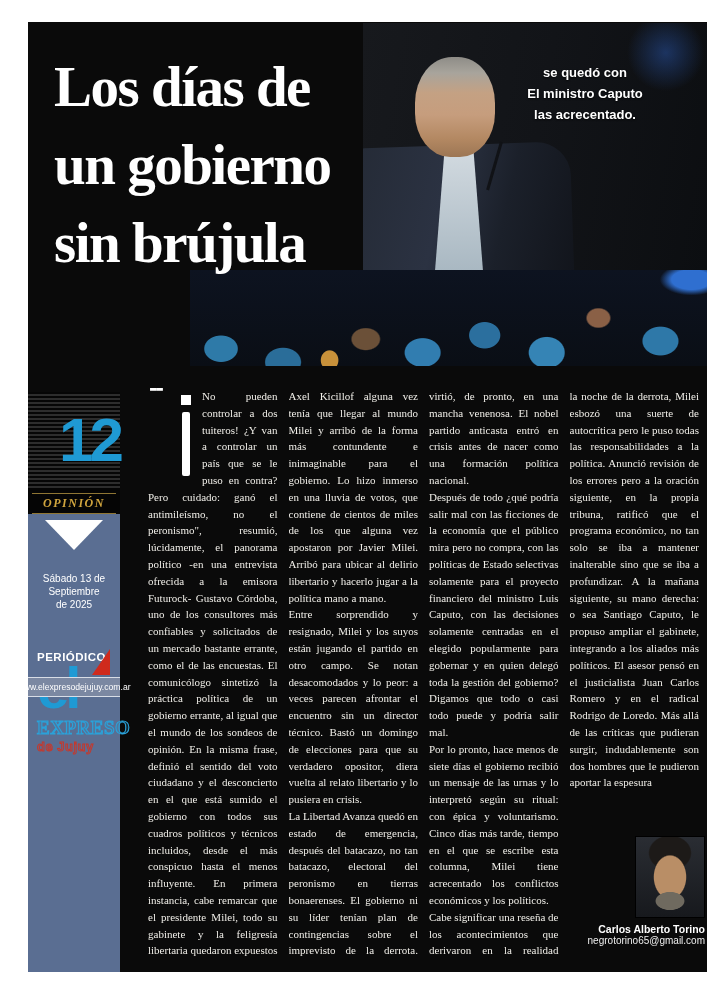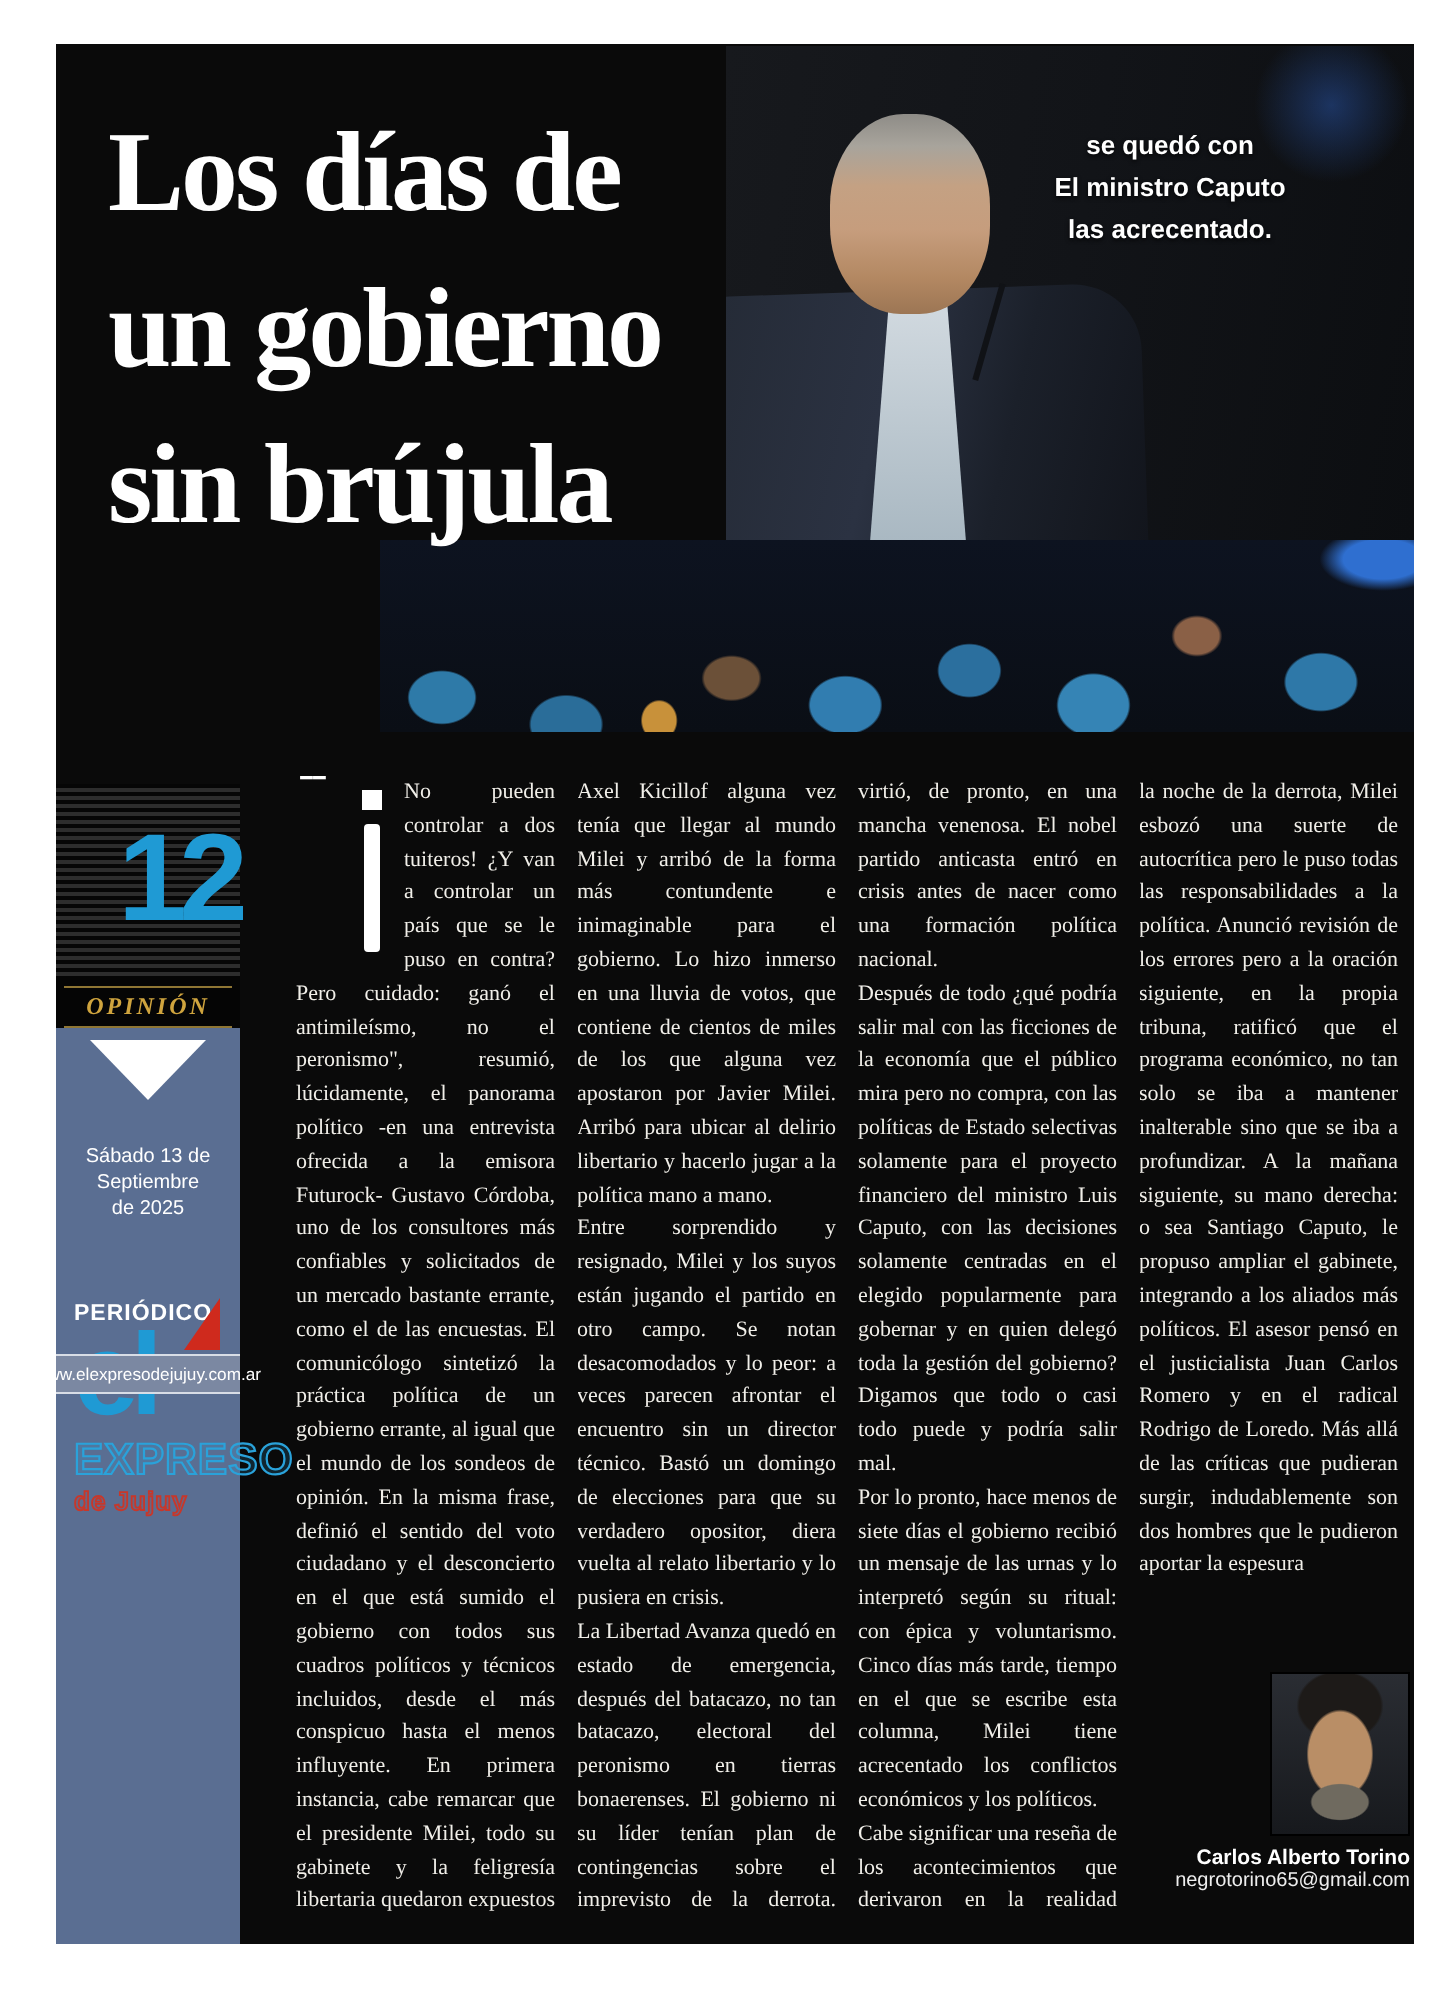--- a/index.html
+++ b/index.html
@@ -100,22 +100,22 @@
   .brand-periodico { color:#ffffff; font-weight:700; font-size:11.5px; letter-spacing:.5px; }
   .brand-flag {
     position:absolute; left:64px; top:-2px; width:0; height:0;
     border-bottom:26px solid #cf2a1d; border-left:18px solid transparent;
   }
   .brand-el {
     color:#1f9ad4; font-weight:700; font-size:58px; line-height:46px;
     letter-spacing:-4px; margin-top:2px;
   }
   .brand-expreso {
-    margin-top:6px; font-weight:700; font-size:22px; letter-spacing:.5px;
-    color:rgba(42,162,218,.18); -webkit-text-stroke:1.1px #2aa2da;
+    margin-top:6px; font-weight:700; font-size:19px; letter-spacing:.5px;
+    color:rgba(42,162,218,.18);font-family:Liberation Serif, serif; -webkit-text-stroke:1.1px #2aa2da;
   }
   .brand-jujuy {
     font-weight:700; font-size:13px; letter-spacing:.5px;
     color:rgba(200,55,42,.18); -webkit-text-stroke:.9px #c8372a;
   }
   .urlband {
     position:absolute; left:0; right:0; top:163px; height:20px;
     background:#7b88a2; border-top:1.5px solid #d8dde6; border-bottom:1.5px solid #d8dde6;
     display:flex; align-items:center; justify-content:center;
     color:#ffffff; font-size:8.6px; letter-spacing:0;

